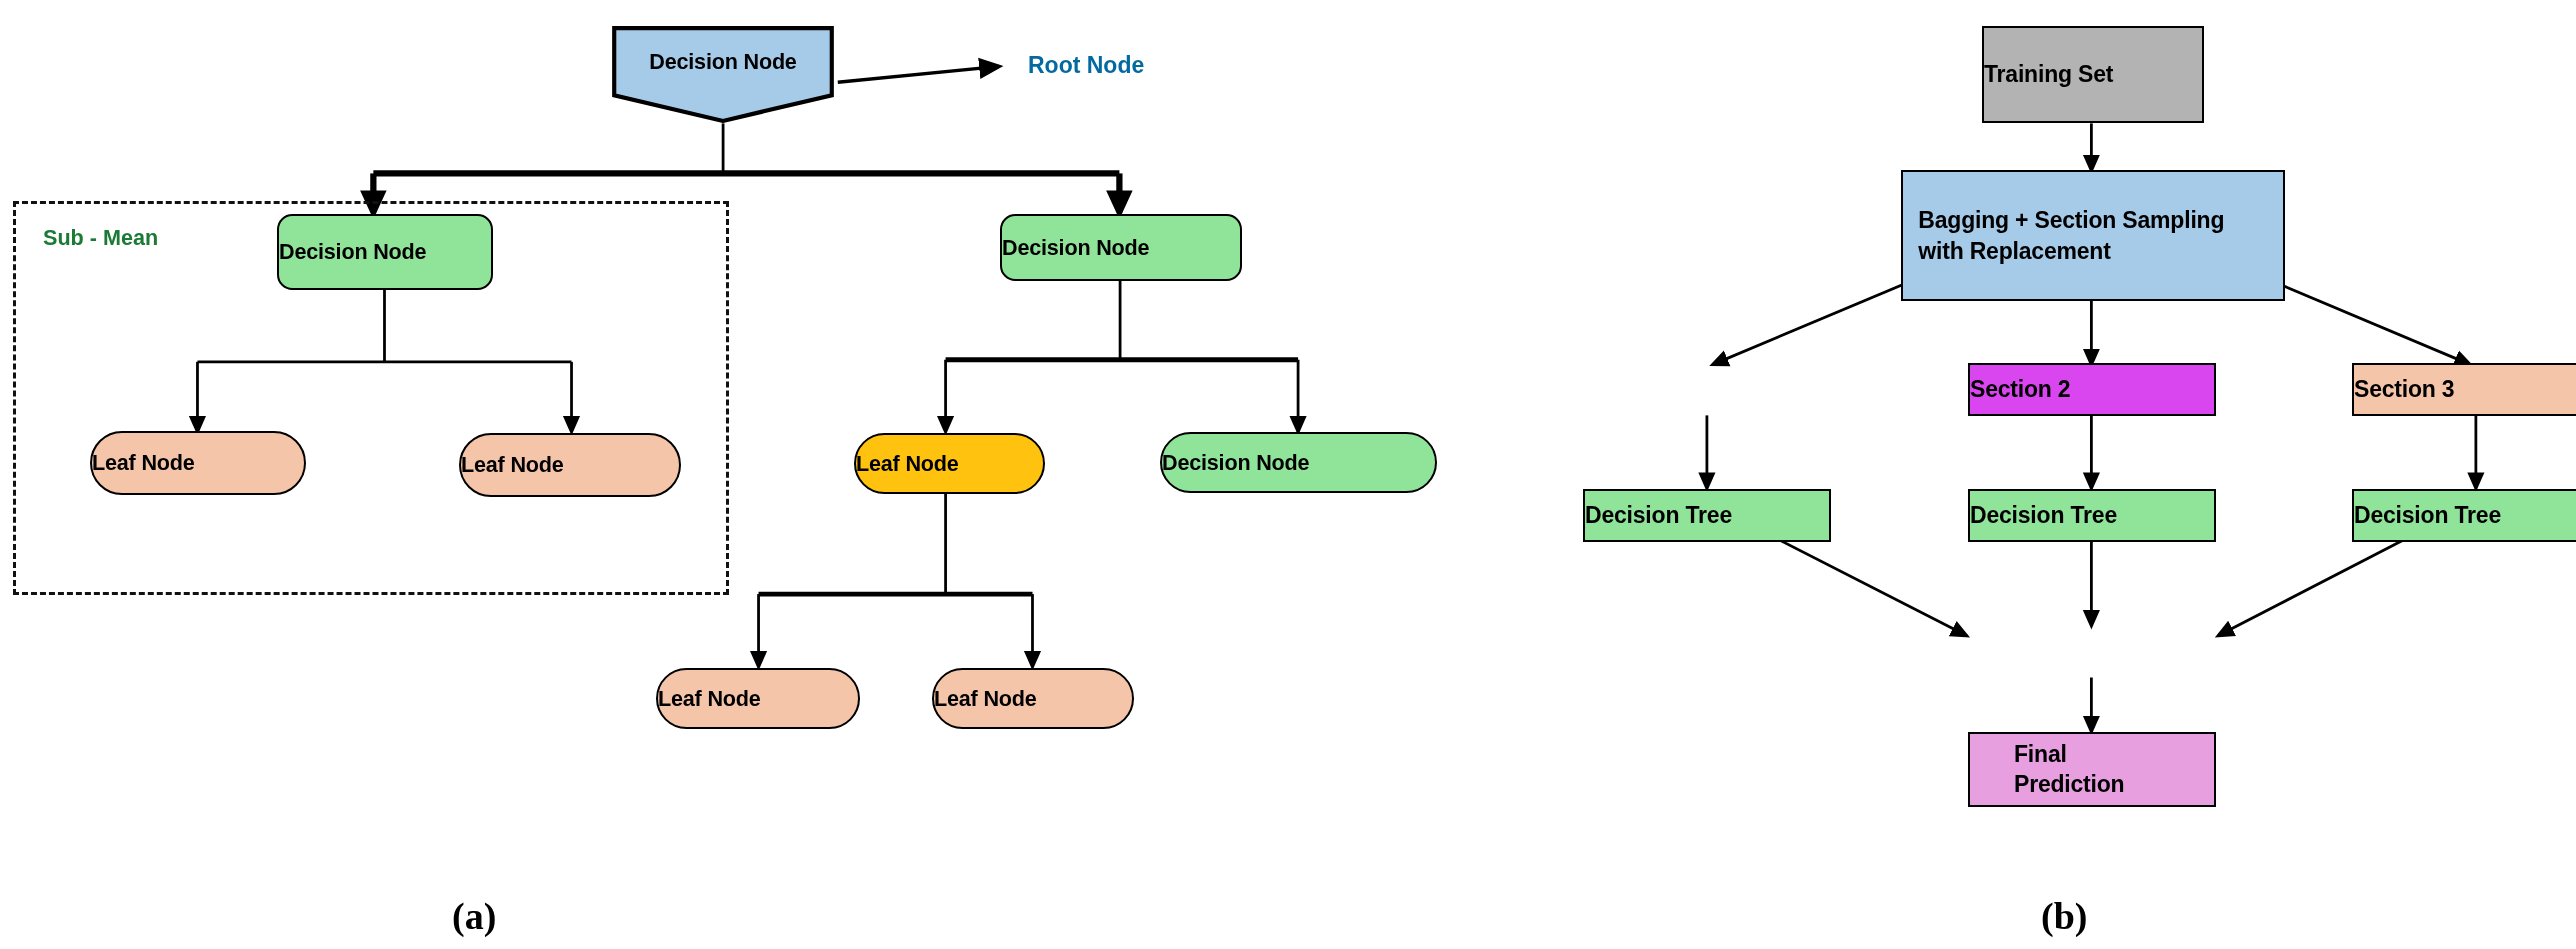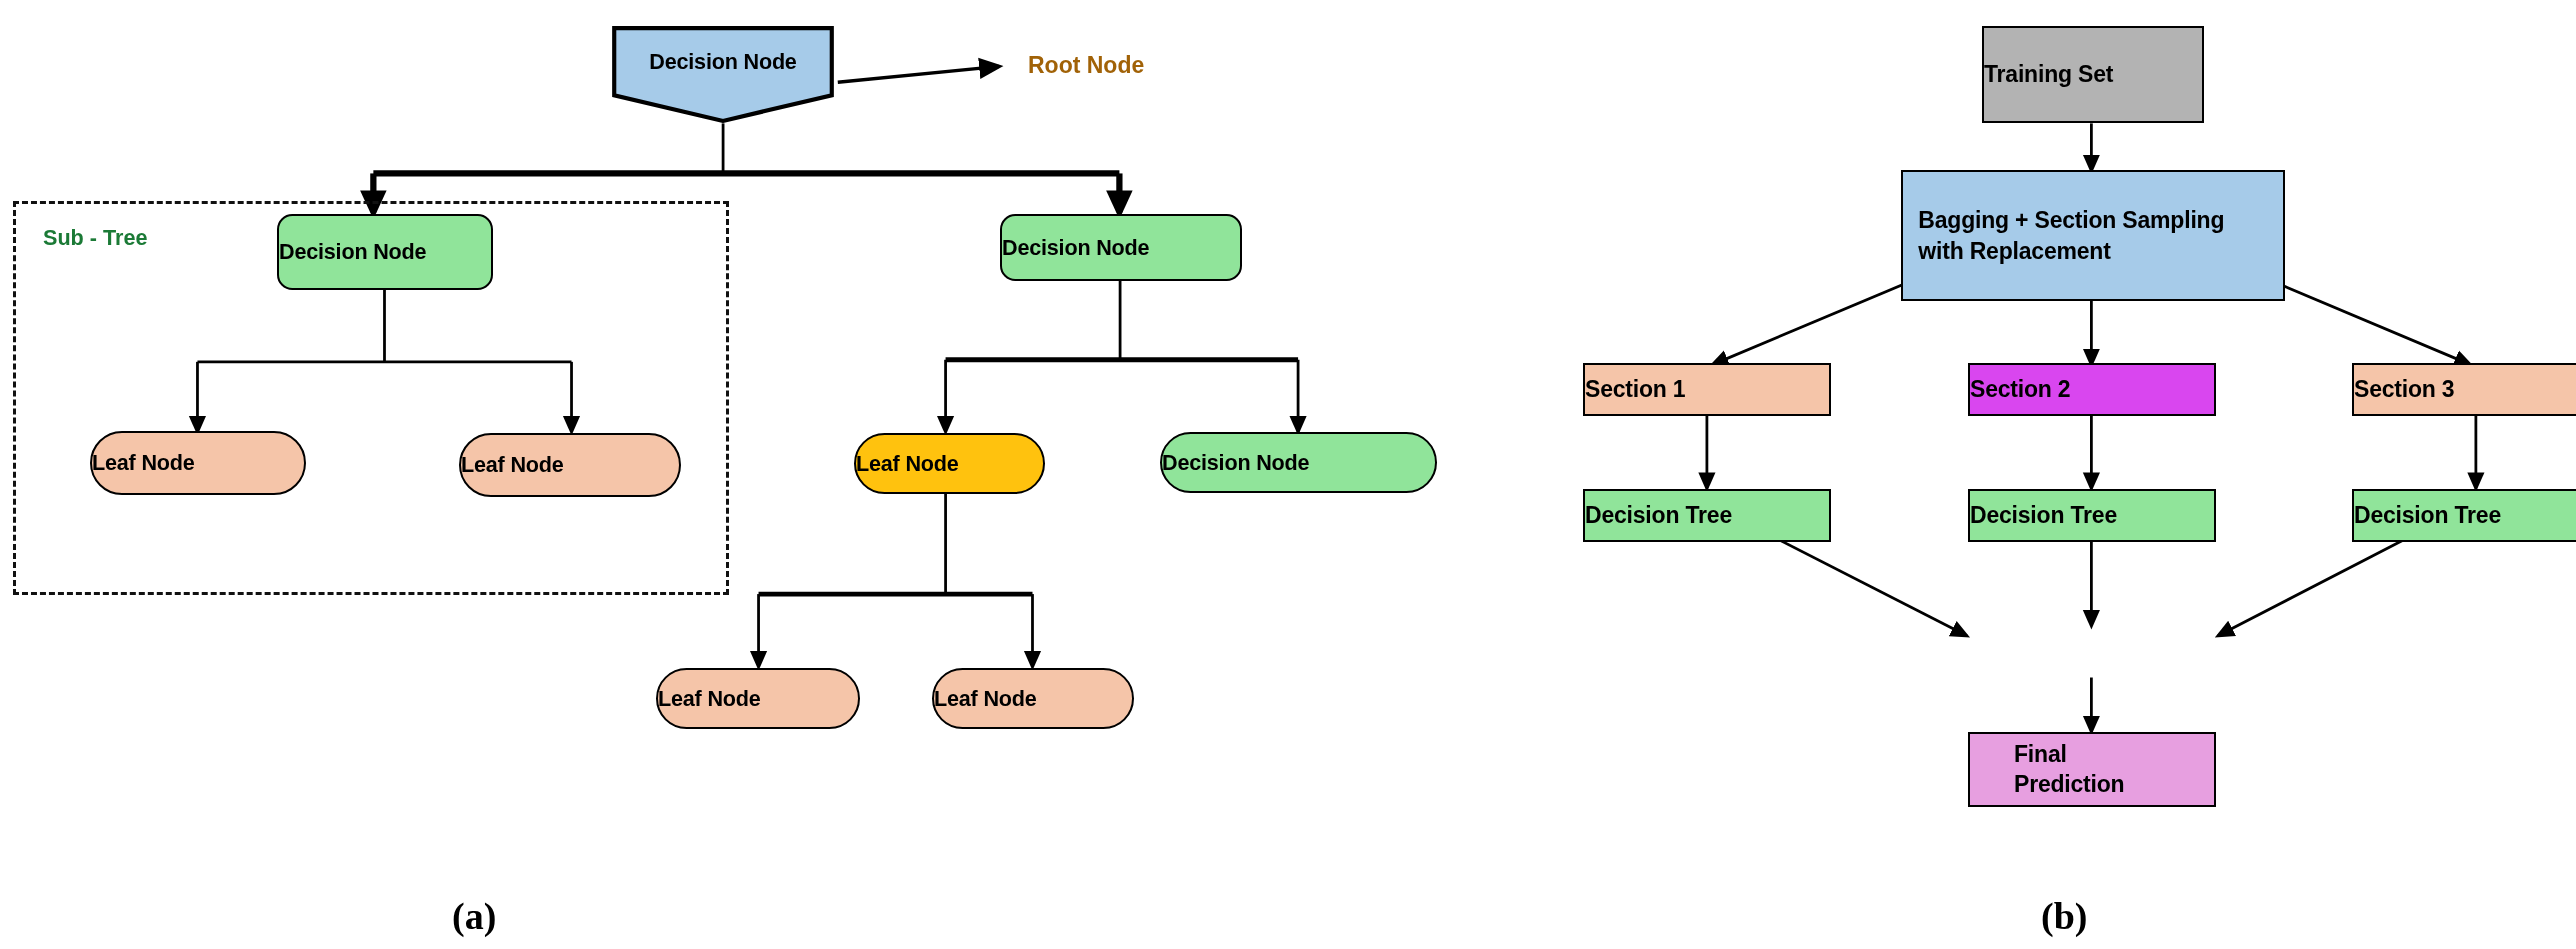--- a/index.html
+++ b/index.html
@@ -142,24 +142,24 @@
     <path d="M3008,957 L3008,1035" stroke="#000" stroke-width="4" fill="none" marker-end="url(#arrThin)"></path>
   </svg>
 
   <div class="pentagon" style="left:612px; top:14px; width:222px; height:97px;">
     <svg width="222" height="97" viewBox="0 0 320 140" style="position:absolute; left:0; top:0;">
       <polygon points="3,3 317,3 317,100 160,137 3,100" fill="#A6CBE9" stroke="#000" stroke-width="6"></polygon>
     </svg>
     <div class="pent-label" style="margin-top:23px; font-size:21.6px;">Decision Node</div>
   </div>
 
-  <div class="floatlabel" style="left:1028px; top:40px; font-size:23px; color:#a16207;">Root Node</div>
+  <div class="floatlabel" style="left:1028px; top:40px; font-size:23px; color:#0369a1;">Root Node</div>
 
   <div class="subtree-box" style="left:12.5px; top:189px; width:716px; height:394px;"></div>
-  <div class="floatlabel" style="left:43px; top:213px; font-size:21.6px; color:#1B7A36;">Sub - Tree</div>
+  <div class="floatlabel" style="left:43px; top:213px; font-size:21.6px; color:#1B7A36;">Sub - Mean</div>
 
   <div class="node round" style="left:277px; top:202px; width:216px; height:76px; background:#90E49A; font-size:21.6px;">
     <span>Decision Node</span>
   </div>
 
   <div class="node round" style="left:1000px; top:202px; width:242px; height:67px; background:#90E49A; font-size:21.6px;">
     <span>Decision Node</span>
   </div>
 
   <div class="node pill" style="left:90px; top:419px; width:216px; height:64px; background:#F5C5A9; font-size:21.6px;">
@@ -187,23 +187,20 @@
   </div>
 
   <div class="node rect" style="left:1982px; top:14px; width:222px; height:97px; background:#B3B3B3; font-size:23px;">
     <span>Training Set</span>
   </div>
 
   <div class="node rect" style="left:1901px; top:158px; width:384px; height:131px; background:#A6CBE9; font-size:23px; line-height:1.32;">
     <span style="padding:0 15.3px;">Bagging + Section Sampling with Replacement</span>
   </div>
 
-  <div class="node rect" style="left:1583px; top:351px; width:248px; height:53px; background:#F5C5A9; font-size:23px;">
-    <span>Section 1</span>
-  </div>
   <div class="node rect" style="left:1968px; top:351px; width:248px; height:53px; background:#d946ef; font-size:23px;">
     <span>Section 2</span>
   </div>
   <div class="node rect" style="left:2352px; top:351px; width:248px; height:53px; background:#F5C5A9; font-size:23px;">
     <span>Section 3</span>
   </div>
 
   <div class="node rect" style="left:1583px; top:477px; width:248px; height:53px; background:#90E49A; font-size:23px;">
     <span>Decision Tree</span>
   </div>

